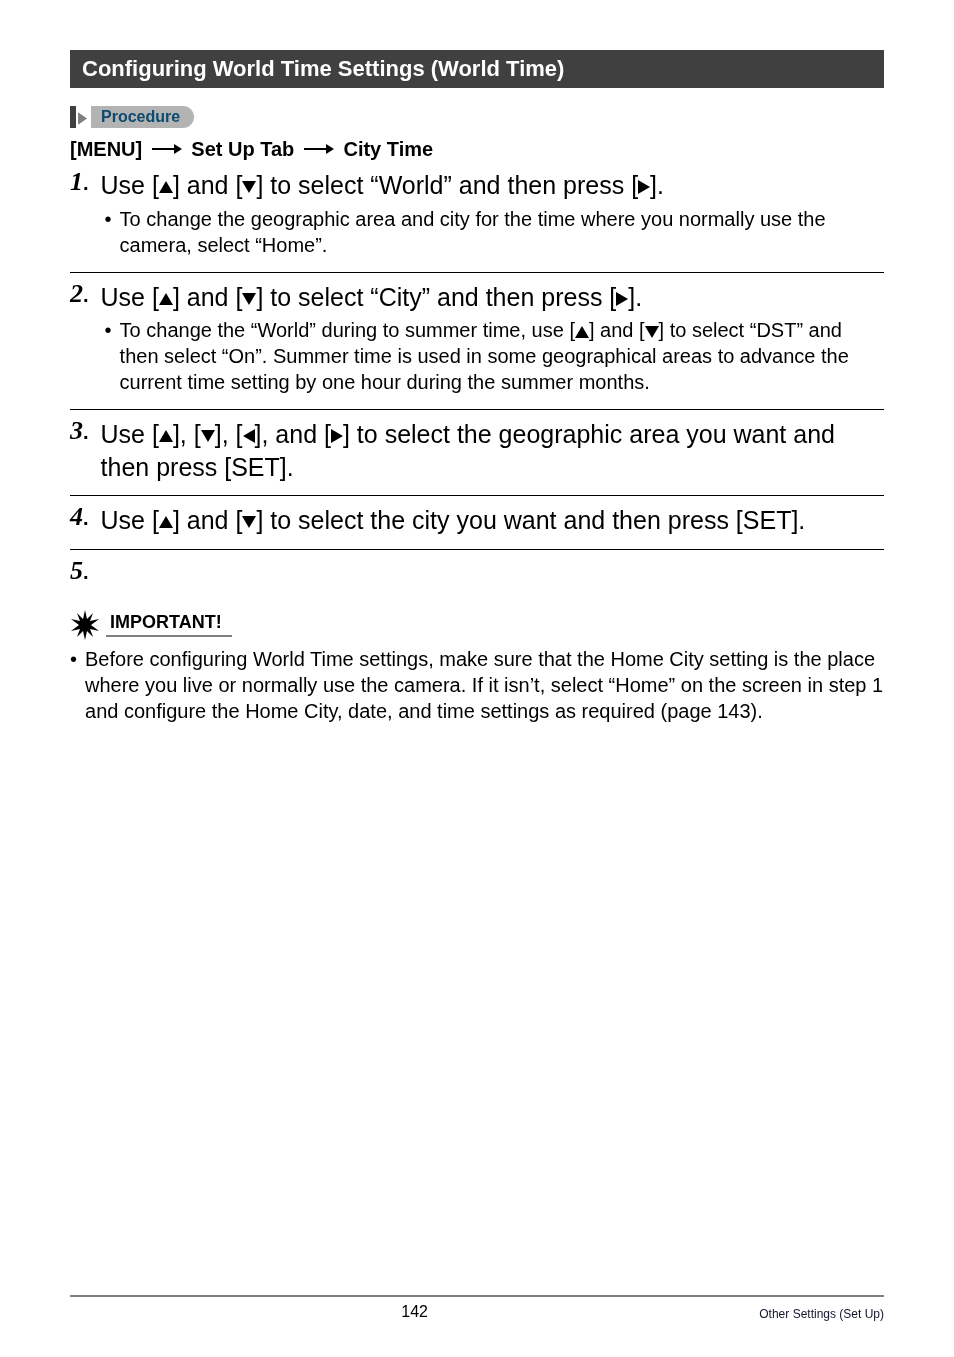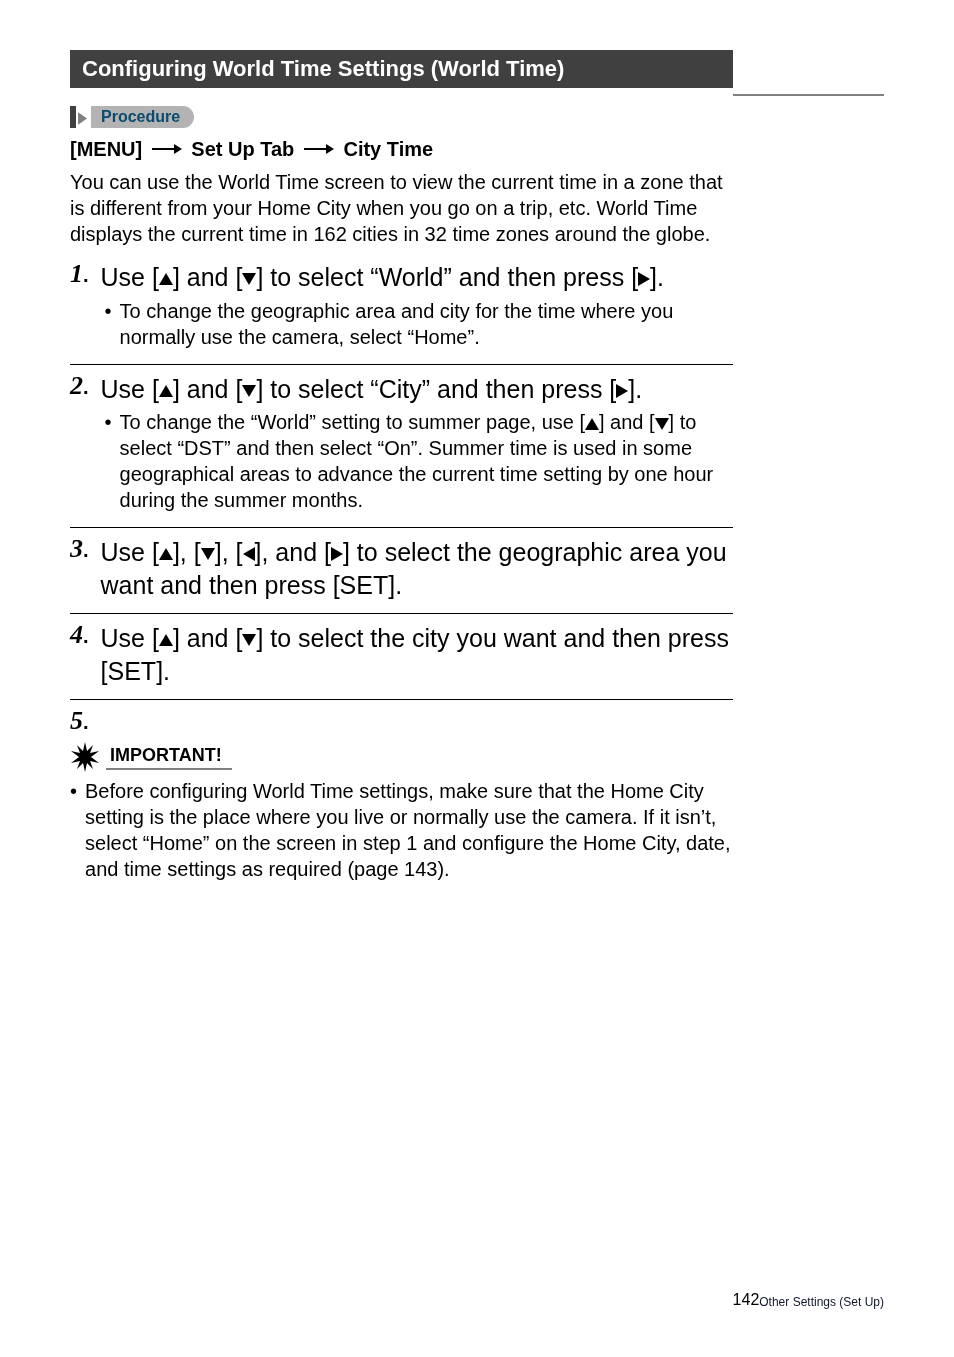--- a/index.html
+++ b/index.html
@@ -6,24 +6,24 @@
     margin: 0;
     padding: 0;
     background: #ffffff;
     font-family: Arial, Helvetica, sans-serif;
     color: #000000;
   }
   .page {
     width: 954px;
     min-height: 1357px;
     box-sizing: border-box;
-    padding: 50px 70px 48px 70px;
+    padding: 50px 70px 36px 70px;
     position: relative;
     display: flex;
-    flex-direction: row;
+    flex-direction: column;
   }
   .content {
     flex: 1;
   }
   .section-header {
     background: #404040;
     color: #ffffff;
     font-size: 22px;
     font-weight: bold;
     padding: 6px 12px;
@@ -123,21 +123,21 @@
   .tri {
     display: inline-block;
     vertical-align: middle;
   }
   .tri svg {
     display: block;
   }
   .important-row {
     display: flex;
     align-items: center;
-    margin-top: 8px;
+    margin-top: 26px;
     margin-bottom: 6px;
   }
   .starburst {
     width: 30px;
     height: 30px;
     margin-right: 6px;
   }
   .imp-pill {
     font-weight: bold;
     font-size: 18px;
@@ -186,21 +186,20 @@
       <span>Set Up Tab</span>
       <span class="arrow">
         <svg width="30" height="12" viewBox="0 0 30 12">
             <line x1="0" y1="6" x2="24" y2="6" stroke="#000" stroke-width="2"></line>
             <polygon points="22,1 30,6 22,11" fill="#000"></polygon>
           </svg>
       </span>
       <span>City Time</span>
     </div>
 
-    <div class="body-text">You can use the World Time screen to view the current time in a zone that is different from your Home City when you go on a trip, etc. World Time displays the current time in 162 cities in 32 time zones around the globe.</div>
 
     <div class="step first">
       <div class="step-num"><span>1</span><span class="step-dot">.</span></div>
       <div class="step-content">
         <div class="step-title">
           <span>Use [</span><span class="tri"><svg width="14" height="12">
                 <polygon points="7,0 14,12 0,12" fill="#000"></polygon>
               </svg></span><span>] and [</span><span class="tri"><svg width="14" height="12">
                 <polygon points="0,0 14,0 7,12" fill="#000"></polygon>
               </svg></span><span>] to select “World” and then press [</span><span class="tri"><svg width="12" height="14">
@@ -222,21 +221,21 @@
                 <polygon points="7,0 14,12 0,12" fill="#000"></polygon>
               </svg></span><span>] and [</span><span class="tri"><svg width="14" height="12">
                 <polygon points="0,0 14,0 7,12" fill="#000"></polygon>
               </svg></span><span>] to select “City” and then press [</span><span class="tri"><svg width="12" height="14">
                 <polygon points="0,0 12,7 0,14" fill="#000"></polygon>
               </svg></span><span>].</span>
         </div>
         <div class="bullet">
           <span class="dot">•</span>
           <span>
-            <span>To change the “World” setting to summer page, use [</span><span class="tri"><svg width="14" height="12">
+            <span>To change the “World” during to summer time, use [</span><span class="tri"><svg width="14" height="12">
                   <polygon points="7,0 14,12 0,12" fill="#000"></polygon>
                 </svg></span><span>] and [</span><span class="tri"><svg width="14" height="12">
                   <polygon points="0,0 14,0 7,12" fill="#000"></polygon>
                 </svg></span><span>] to select “DST” and then select “On”. Summer time is used in some geographical areas to advance the current time setting by one hour during the summer months.</span>
           </span>
         </div>
       </div>
     </div>
 
     <div class="step">

